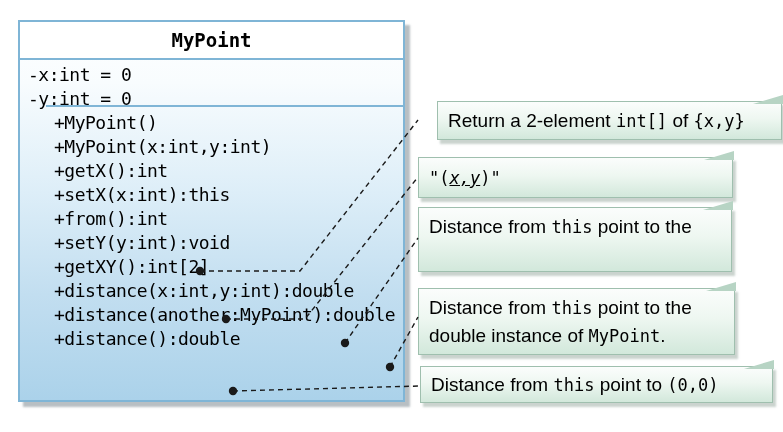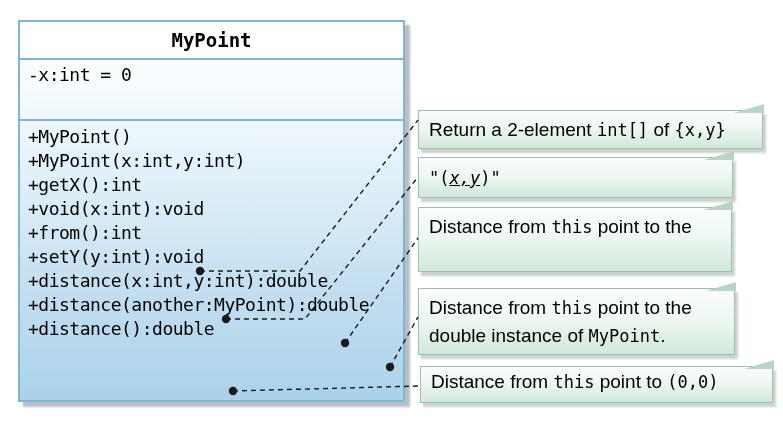--- a/index.html
+++ b/index.html
@@ -15,24 +15,24 @@
     background:linear-gradient(180deg,#ffffff 0%,#f8fcfe 16%,#ddeef8 45%,#c2def0 72%,#abd2ea 100%);
     box-shadow:5px 5px 2px rgba(125,138,145,0.55);
   }
   .compartment{box-sizing:border-box;}
   .class-title{
     height:36px;display:flex;align-items:center;justify-content:center;
     font-family:"DejaVu Sans Mono",monospace;font-weight:bold;font-size:19px;
     background:#ffffff;
   }
   .class-fields{
-    height:61px;border-top:2px solid #7fb5d6;padding:3px 0 0 8px;
+    height:47px;border-top:2px solid #7fb5d6;padding:3px 0 0 8px;
   }
   .class-methods{
-    border-top:2px solid #7fb5d6;padding:4px 0 0 8px;
+    border-top:2px solid #7fb5d6;padding:4px 0 0 8px;margin-left:26px;
   }
   .member-row{
     font-family:"DejaVu Sans Mono",monospace;font-size:18px;line-height:24px;
     white-space:pre;letter-spacing:-0.5px;
   }
   
   .note{
     position:absolute;box-sizing:border-box;
     border:1.5px solid #9fbfae;
     background:linear-gradient(180deg,#fbfdfc 0%,#eef7f1 45%,#d2e8db 100%);
@@ -51,56 +51,58 @@
   
   #connector-svg{position:absolute;left:0;top:0;pointer-events:none;}
 </style>
 </head>
 <body>
 
 <div class="class-box">
   <div class="compartment class-title">MyPoint</div>
   <div class="compartment class-fields" id="fields-container">
       <div class="member-row">-x:int = 0</div>
+      <div class="member-row">-y:int = 0</div>
     </div>
   <div class="compartment class-methods" id="methods-container">
       <div class="member-row">+MyPoint()</div>
       <div class="member-row">+MyPoint(x:int,y:int)</div>
       <div class="member-row">+getX():int</div>
-      <div class="member-row">+void(x:int):void</div>
+      <div class="member-row">+setX(x:int):this</div>
       <div class="member-row">+from():int</div>
       <div class="member-row">+setY(y:int):void</div>
+      <div class="member-row">+getXY():int[2]</div>
       <div class="member-row">+distance(x:int,y:int):double</div>
       <div class="member-row">+distance(another:MyPoint):double</div>
       <div class="member-row">+distance():double</div>
     </div>
 </div>
 
-<div class="note" style="left:418px;top:101px;width:345px;height:39px;line-height:27px;margin-top:9px;">
+<div class="note" style="left:437px;top:101px;width:345px;height:39px;line-height:27px;">
   <span class="fold"></span>
 <div class="line"><span>Return a 2-element </span><span class="m">int[]</span><span> of </span><span class="m">{x,y}</span></div>
   </div>
 
 <div class="note" style="left:418px;top:157px;width:315px;height:41px;line-height:29px;">
   <span class="fold"></span>
 <div class="line"><span class="m">"(</span><span class="m it">x,y</span><span class="m">)"</span></div>
   </div>
 
 <div class="note" style="left:418px;top:207px;width:314px;height:65px;">
   <span class="fold"></span>
 <div class="line"><span>Distance from </span><span class="m">this</span><span> point to the</span></div>
   </div>
 
 <div class="note" style="left:418px;top:288px;width:317px;height:67px;">
   <span class="fold"></span>
 <div class="line"><span>Distance from </span><span class="m">this</span><span> point to the</span></div>
     <div class="line"><span>double instance of </span><span class="m">MyPoint</span><span>.</span></div>
   </div>
 
-<div class="note" style="left:420px;top:366px;width:353px;height:37px;line-height:20px;">
+<div class="note" style="left:420px;top:366px;width:353px;height:37px;line-height:26px;">
   <span class="fold"></span>
 <div class="line"><span>Distance from </span><span class="m">this</span><span> point to </span><span class="m">(0,0)</span></div>
   </div>
 
 <svg id="connector-svg" width="783" height="432" viewBox="0 0 783 432">
     <polyline points="200,271 300,271 418,120" fill="none" stroke="#1a1a1a" stroke-width="1.4" stroke-dasharray="5,4"></polyline>
     <circle cx="200" cy="271" r="4.2" fill="#1a1a1a"></circle>
     <polyline points="226,319 305,319 418,177" fill="none" stroke="#1a1a1a" stroke-width="1.4" stroke-dasharray="5,4"></polyline>
     <circle cx="226" cy="319" r="4.2" fill="#1a1a1a"></circle>
     <polyline points="345,343 418,238" fill="none" stroke="#1a1a1a" stroke-width="1.4" stroke-dasharray="5,4"></polyline>

